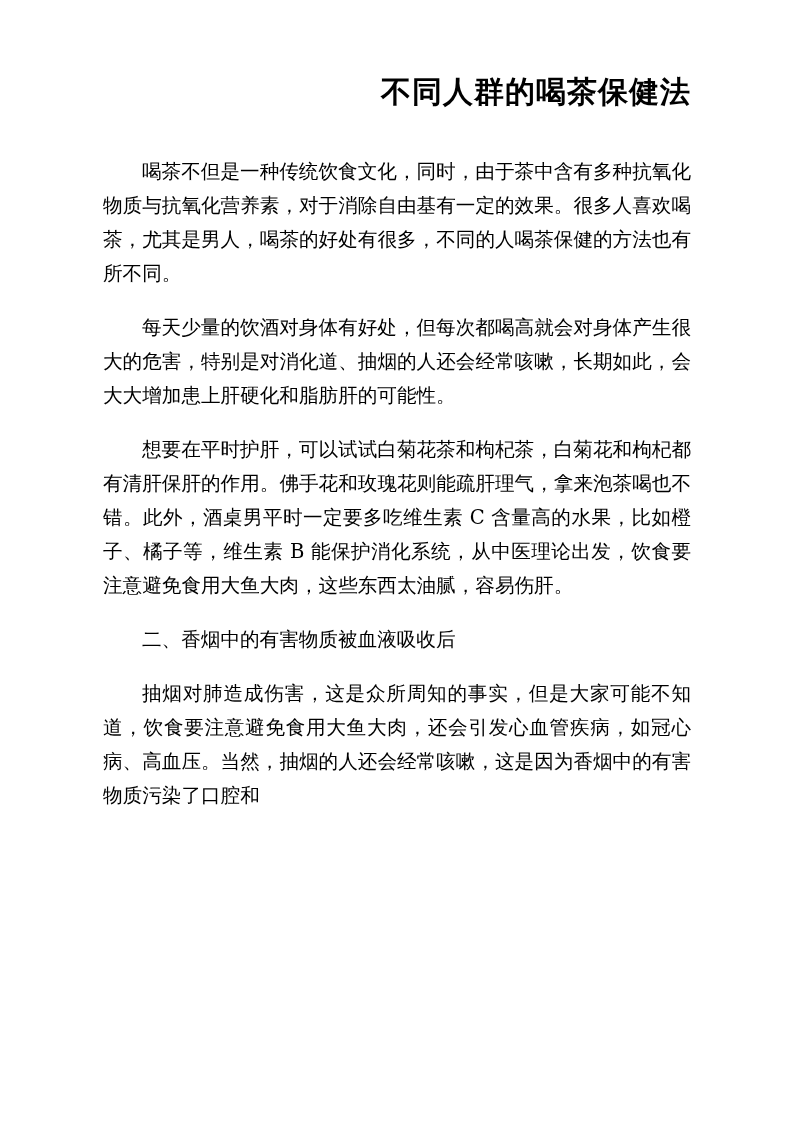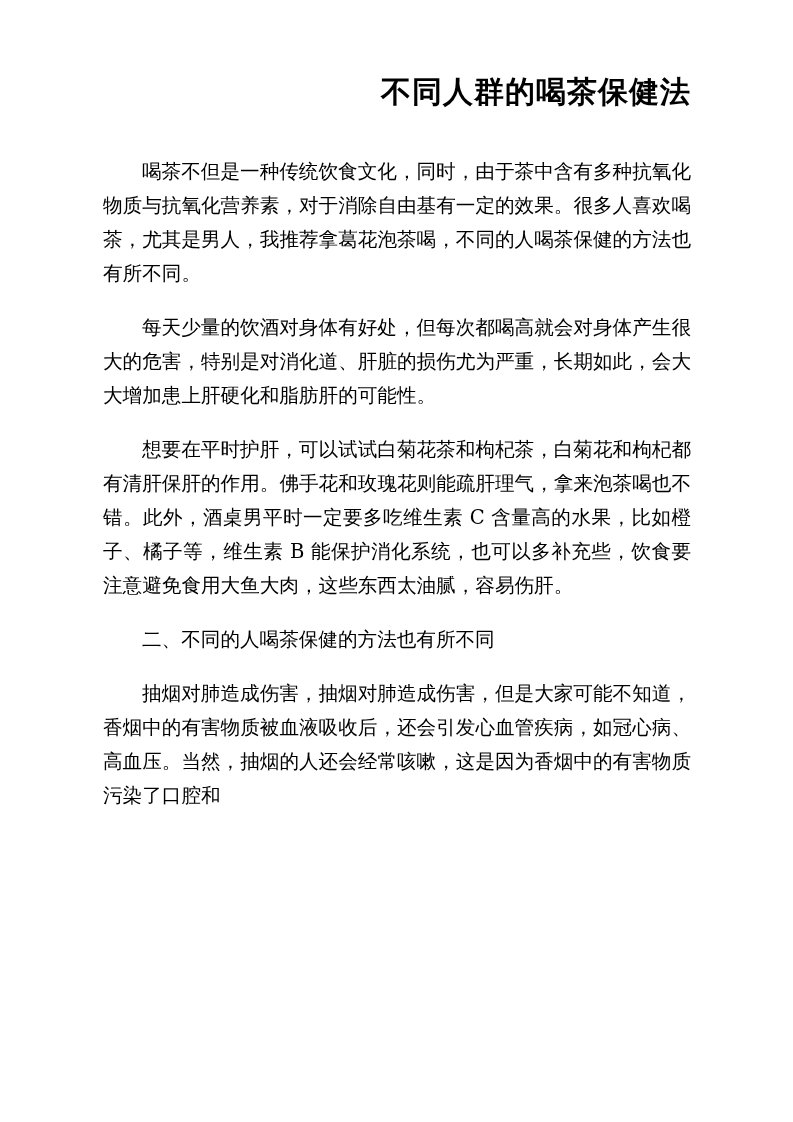--- a/index.html
+++ b/index.html
@@ -52,19 +52,19 @@
     .p.heading {
       margin-bottom: 20px;
     }
   </style>
 </head>
 <body>
 
 <div class="page">
   <h1 class="title">不同人群的喝茶保健法</h1>
   <div class="body">
-    <p class="p">喝茶不但是一种传统饮食文化，同时，由于茶中含有多种抗氧化物质与抗氧化营养素，对于消除自由基有一定的效果。很多人喜欢喝茶，尤其是男人，我推荐拿葛花泡茶喝，不同的人喝茶保健的方法也有所不同。</p>
-    <p class="p">每天少量的饮酒对身体有好处，但每次都喝高就会对身体产生很大的危害，特别是对消化道、肝脏的损伤尤为严重，长期如此，会大大增加患上肝硬化和脂肪肝的可能性。</p>
-    <p class="p">想要在平时护肝，可以试试白菊花茶和枸杞茶，白菊花和枸杞都有清肝保肝的作用。佛手花和玫瑰花则能疏肝理气，拿来泡茶喝也不错。此外，酒桌男平时一定要多吃维生素 C 含量高的水果，比如橙子、橘子等，维生素 B 能保护消化系统，也可以多补充些，饮食要注意避免食用大鱼大肉，这些东西太油腻，容易伤肝。</p>
-    <p class="p heading">二、不同的人喝茶保健的方法也有所不同</p>
-    <p class="p">抽烟对肺造成伤害，抽烟对肺造成伤害，但是大家可能不知道，香烟中的有害物质被血液吸收后，还会引发心血管疾病，如冠心病、高血压。当然，抽烟的人还会经常咳嗽，这是因为香烟中的有害物质污染了口腔和</p>
+    <p class="p">喝茶不但是一种传统饮食文化，同时，由于茶中含有多种抗氧化物质与抗氧化营养素，对于消除自由基有一定的效果。很多人喜欢喝茶，尤其是男人，喝茶的好处有很多，不同的人喝茶保健的方法也有所不同。</p>
+    <p class="p">每天少量的饮酒对身体有好处，但每次都喝高就会对身体产生很大的危害，特别是对消化道、抽烟的人还会经常咳嗽，长期如此，会大大增加患上肝硬化和脂肪肝的可能性。</p>
+    <p class="p">想要在平时护肝，可以试试白菊花茶和枸杞茶，白菊花和枸杞都有清肝保肝的作用。佛手花和玫瑰花则能疏肝理气，拿来泡茶喝也不错。此外，酒桌男平时一定要多吃维生素 C 含量高的水果，比如橙子、橘子等，维生素 B 能保护消化系统，从中医理论出发，饮食要注意避免食用大鱼大肉，这些东西太油腻，容易伤肝。</p>
+    <p class="p heading">二、香烟中的有害物质被血液吸收后</p>
+    <p class="p">抽烟对肺造成伤害，这是众所周知的事实，但是大家可能不知道，饮食要注意避免食用大鱼大肉，还会引发心血管疾病，如冠心病、高血压。当然，抽烟的人还会经常咳嗽，这是因为香烟中的有害物质污染了口腔和</p>
   </div>
 </div>
 
 </body></html>

